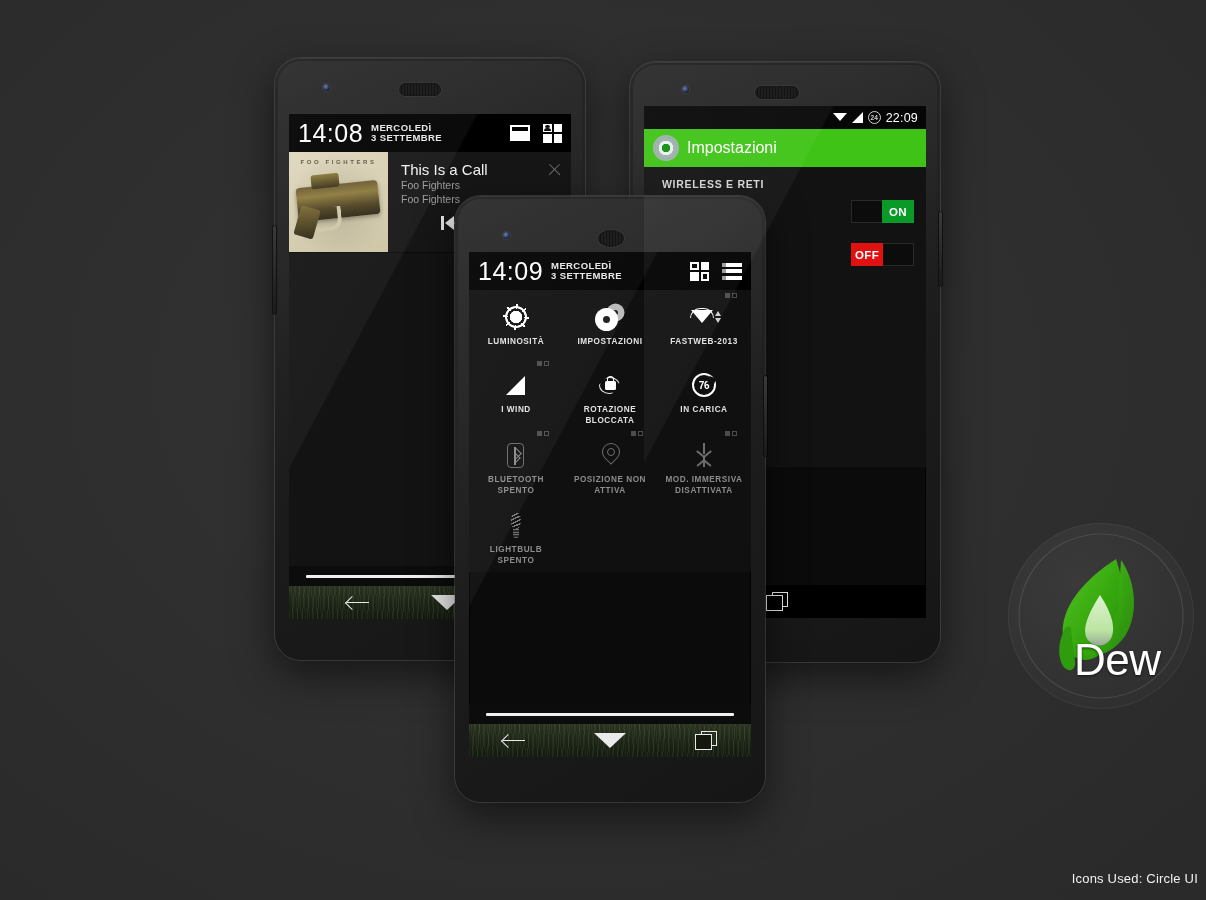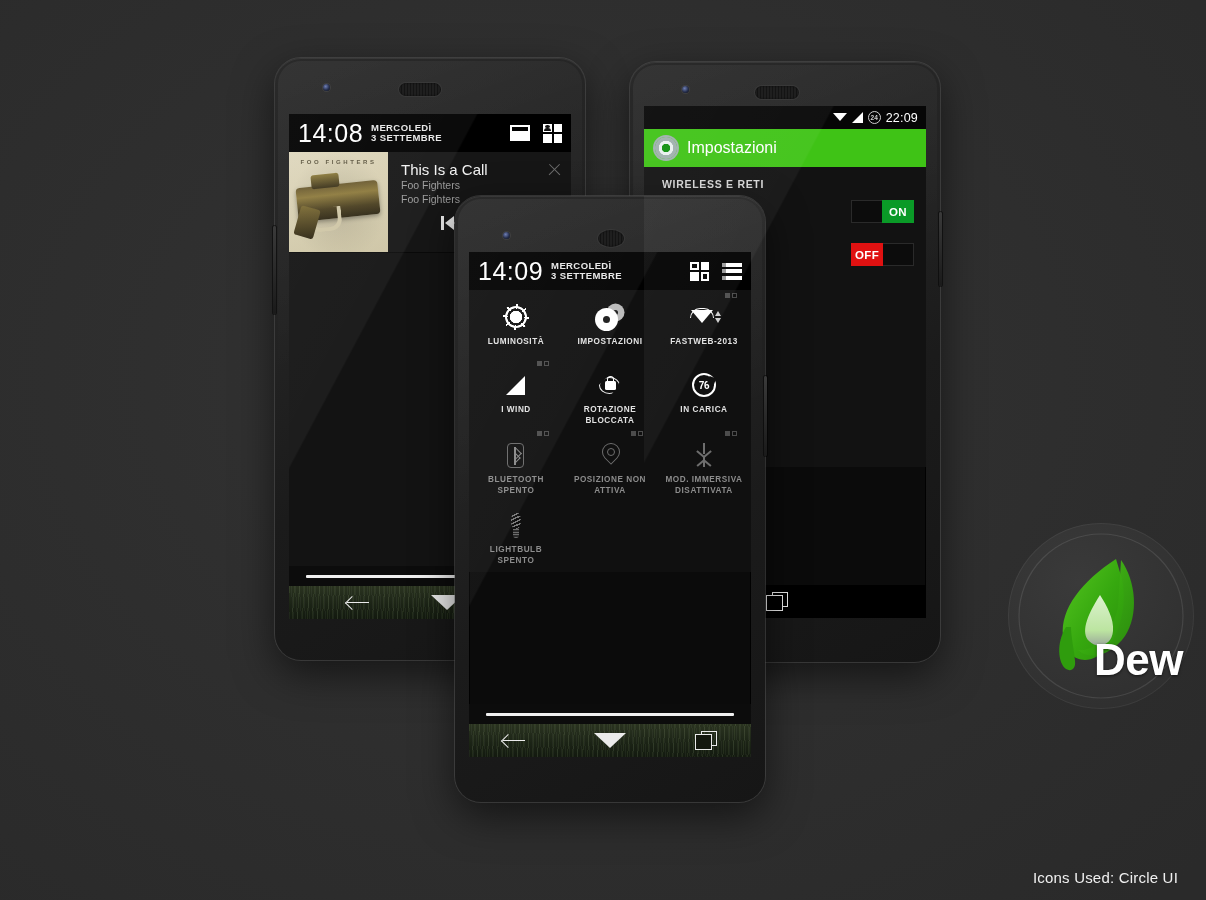--- a/index.html
+++ b/index.html
@@ -277,24 +277,24 @@
   .nv-rec::after{ content:""; position:absolute; left:0; bottom:0; width:15px; height:14px; border:1.8px solid #eaeaea; background:#14180f; }
   .navbar.plain .nv-rec::after{ background:#000; }
   .iwind-lbl{ position:absolute; right:14px; bottom:30px; color:#8d8d8d; font-size:9px; font-weight:bold; letter-spacing:.6px; }
 
   
   .brand{ position:absolute; left:1008px; top:523px; width:186px; height:186px; }
   .brand .ring{ position:absolute; inset:0; border-radius:50%;
     background:radial-gradient(circle at 38% 32%, #3a3a3a 0%, #323232 60%, #2c2c2c 100%);
     box-shadow:inset 0 0 0 1px rgba(255,255,255,.06); }
   .brand .word{
-    position:absolute; left:86px; top:112px; color:#fff; font-size:44px; font-weight:700; letter-spacing:-.5px;
+    position:absolute; left:66px; top:112px; color:#fff; font-size:44px; font-weight:400; letter-spacing:-.5px;
     text-shadow:0 1px 3px rgba(0,0,0,.6);
   }
-  .credit{ position:absolute; right:28px; bottom:14px; color:#f0f0f0; font-size:15px; letter-spacing:.2px; }
+  .credit{ position:absolute; right:8px; bottom:14px; color:#f0f0f0; font-size:13px; letter-spacing:.2px; }
 </style>
 </head>
 <body>
 
 <div id="stage">
 
   <div class="phone" style="left:630px; top:62px; width:310px; height:600px;">
     <div class="body"></div>
     <div class="btn-side" style="right:-2px; top:150px; height:74px;"></div>
     <div class="camera" style="left:52px; top:24px;"></div>

